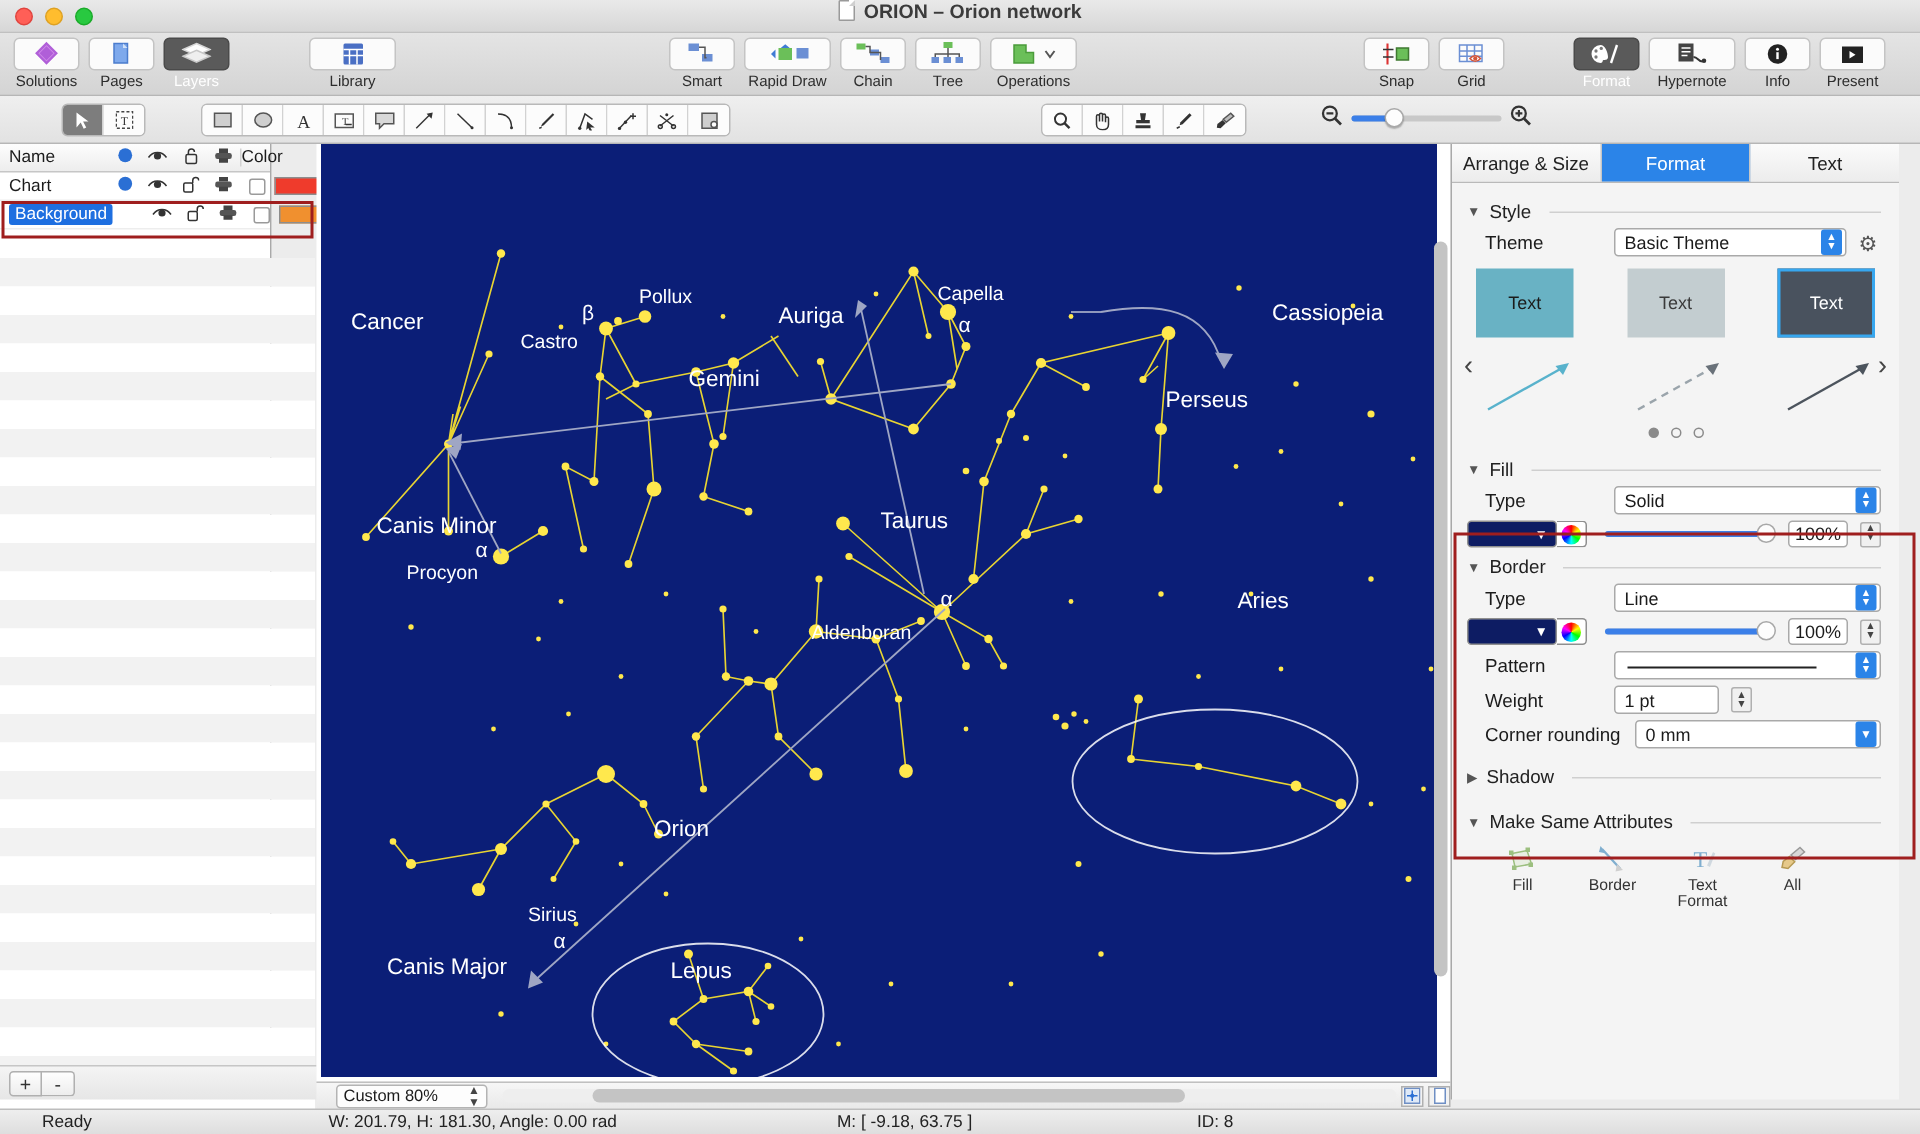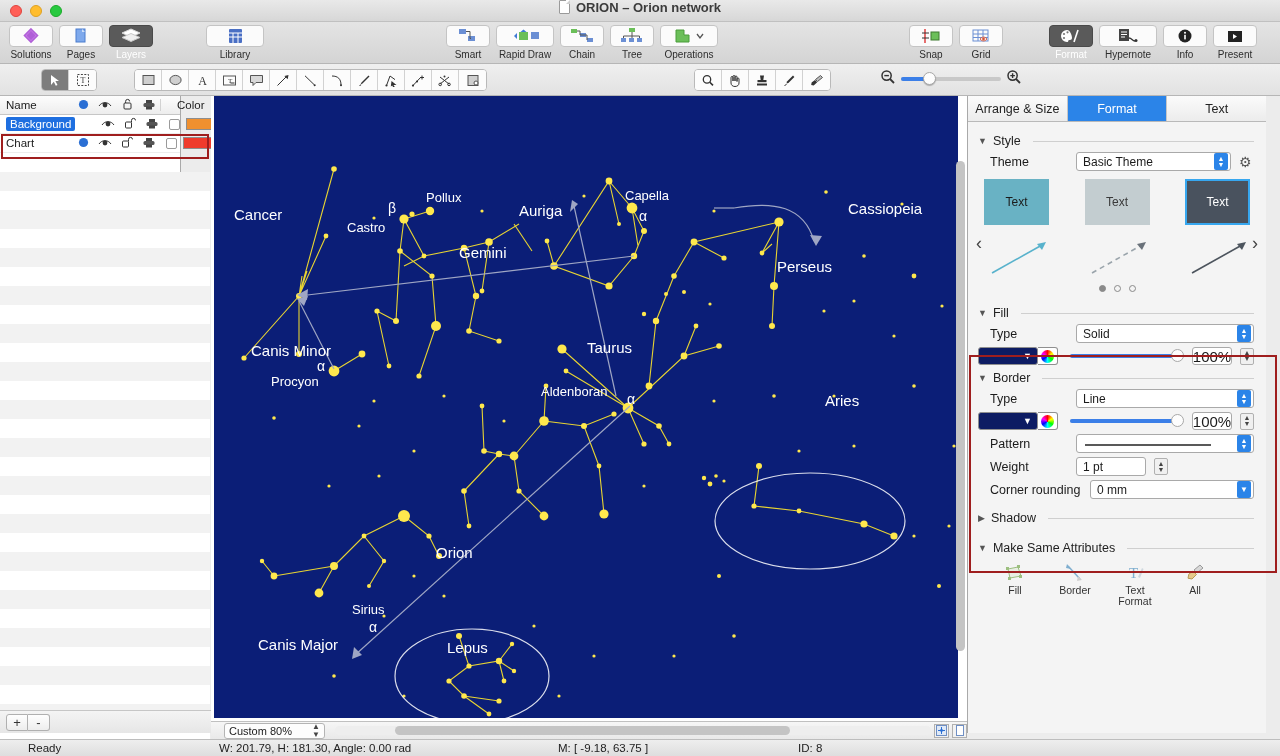--- a/index.html
+++ b/index.html
@@ -80,21 +80,21 @@
     position:absolute; left:0; top:96px; width:181px; height:637px;
     background:#fff; border-right:1px solid #a9a9a9;
   }
   .lp-head {
     height:19px; display:flex; align-items:center;
     background:linear-gradient(#fdfdfd,#ededed); border-bottom:1px solid #c6c6c6;
     font-size:11.5px;
   }
   .lp-head .c-name{flex:0 0 72px; padding-left:6px;}
   .lp-head .c-ic{flex:0 0 22px; text-align:center;}
-  .lp-head .c-col{flex:1; padding-left:16px; border-left:1px solid #d2d2d2;}
+  .lp-head .c-col{flex:1; padding-left:0; border-left:1px solid #d2d2d2;}
   .lrow{height:19px; display:flex; align-items:center; font-size:11.5px; border-bottom:1px solid #ededed;}
   .lrow .c-name{flex:0 0 72px; padding-left:6px;}
   .lrow .c-ic{flex:0 0 22px; text-align:center;}
   .lrow .c-col{flex:1; display:flex; align-items:center; gap:6px; padding-left:6px;}
   .chk{width:11px;height:11px;border:1px solid #9a9a9a;background:#fff;border-radius:2px;}
   .swatch{width:31px;height:12px;border:1px solid #8d8d8d;}
   .sel-name{background:#1e6fe0;color:#fff;padding:1px 4px;border-radius:2px;}
   .redbox{position:absolute;left:1px;top:38px;width:208px;height:25px;border:2px solid #9f1e1e;}
   .stripes{position:absolute;left:0;top:76px;width:210px;height:600px;}
   .stripes div{height:19px;}
@@ -153,21 +153,21 @@
   .colorbtn{width:60px;height:18px;border:1px solid #8f8f8f;border-radius:3px;background:#0d1c63;
      display:flex;align-items:center;justify-content:flex-end;padding-right:5px;color:#fff;font-size:9px;}
   .wheel{width:20px;height:18px;border:1px solid #8f8f8f;border-left:none;border-radius:0 3px 3px 0;background:#fff;
      display:flex;align-items:center;justify-content:center;}
   .wheelc{width:13px;height:13px;border-radius:50%;
      background:conic-gradient(#f00,#ff0,#0f0,#0ff,#00f,#f0f,#f00);}
   .oslider{flex:1;height:4px;background:#d0d0d0;border-radius:2px;position:relative;margin:0 6px 0 4px;}
   .oslider .f{position:absolute;left:0;top:0;height:4px;width:100%;background:#3b7fe8;border-radius:2px;}
   .oslider .k{position:absolute;right:-6px;top:-5px;width:13px;height:13px;border-radius:50%;background:#fdfdfd;border:1px solid #a8a8a8;}
   .pctbox{width:40px;height:18px;background:#fff;border:1px solid #a9a9a9;border-radius:3px;
-     display:flex;align-items:center;justify-content:center;font-size:15px;}
+     display:flex;align-items:center;justify-content:center;font-size:12px;}
   .fillbox{position:absolute;left:1px;top:233px;width:308px;height:218px;border:2px solid #9f1e1e;pointer-events:none;}
   .msa{display:flex;gap:14px;padding:6px 0 0 24px;}
   .msa .it{width:46px;display:flex;flex-direction:column;align-items:center;}
   .msa .it .lab{font-size:10.5px;color:#333;text-align:center;line-height:11px;margin-top:2px;}
 
   
   .statusbar{position:absolute;left:0;top:739px;width:1280px;height:17px;
      background:linear-gradient(#eeeeee,#dedede);border-top:1px solid #bdbdbd;font-size:11.5px;color:#222;}
   .statusbar span{position:absolute;top:2px;}
   .clabel{position:absolute;color:#fff;font-size:15px;white-space:nowrap;}
@@ -550,20 +550,52 @@
         <svg width="14" height="11" viewBox="0 0 14 11">
             <rect x="4" y="1" width="6" height="3" fill="#444"></rect>
             <rect x="1.5" y="4" width="11" height="4" rx="1.5" fill="#555"></rect>
             <rect x="4" y="7.5" width="6" height="3" fill="#444"></rect>
           </svg>
       </div>
       <div class="c-col">Color</div>
     </div>
 
     <div class="lrow">
+      <div class="c-name">Chart</div>
+      <div class="c-ic">
+        <svg width="11" height="11" viewBox="0 0 11 11">
+            <circle cx="5.5" cy="5.5" r="4.6" fill="#2b6fd4"></circle>
+          </svg>
+      </div>
+      <div class="c-ic">
+        <svg width="14" height="11" viewBox="0 0 14 11">
+            <path d="M1 7c3-4.5 9-4.5 12 0" fill="none" stroke="#333"></path>
+            <circle cx="7" cy="6" r="2.4" fill="#333"></circle>
+          </svg>
+      </div>
+      <div class="c-ic">
+        <svg width="12" height="12" viewBox="0 0 12 12">
+            <rect x="1.5" y="5" width="6" height="6" rx="1" fill="none" stroke="#333"></rect>
+            <path d="M7.5 5V3.4a2 2 0 014 0" fill="none" stroke="#333"></path>
+          </svg>
+      </div>
+      <div class="c-ic">
+        <svg width="14" height="11" viewBox="0 0 14 11">
+            <rect x="4" y="1" width="6" height="3" fill="#444"></rect>
+            <rect x="1.5" y="4" width="11" height="4" rx="1.5" fill="#555"></rect>
+            <rect x="4" y="7.5" width="6" height="3" fill="#444"></rect>
+          </svg>
+      </div>
+      <div class="c-col">
+        <div class="chk"></div>
+        <div class="swatch" style="background:#ef3b2c"></div>
+      </div>
+    </div>
+
+    <div class="lrow">
       <div class="c-name">
         <span class="sel-name">Background</span>
       </div>
       <div class="c-ic"></div>
       <div class="c-ic">
         <svg width="14" height="11" viewBox="0 0 14 11">
             <path d="M1 7c3-4.5 9-4.5 12 0" fill="none" stroke="#333"></path>
             <circle cx="7" cy="6" r="2.4" fill="#333"></circle>
           </svg>
       </div>
@@ -576,52 +608,20 @@
       <div class="c-ic">
         <svg width="14" height="11" viewBox="0 0 14 11">
             <rect x="4" y="1" width="6" height="3" fill="#444"></rect>
             <rect x="1.5" y="4" width="11" height="4" rx="1.5" fill="#555"></rect>
             <rect x="4" y="7.5" width="6" height="3" fill="#444"></rect>
           </svg>
       </div>
       <div class="c-col">
         <div class="chk"></div>
         <div class="swatch" style="background:#f0902f"></div>
-      </div>
-    </div>
-
-    <div class="lrow">
-      <div class="c-name">Chart</div>
-      <div class="c-ic">
-        <svg width="11" height="11" viewBox="0 0 11 11">
-            <circle cx="5.5" cy="5.5" r="4.6" fill="#2b6fd4"></circle>
-          </svg>
-      </div>
-      <div class="c-ic">
-        <svg width="14" height="11" viewBox="0 0 14 11">
-            <path d="M1 7c3-4.5 9-4.5 12 0" fill="none" stroke="#333"></path>
-            <circle cx="7" cy="6" r="2.4" fill="#333"></circle>
-          </svg>
-      </div>
-      <div class="c-ic">
-        <svg width="12" height="12" viewBox="0 0 12 12">
-            <rect x="1.5" y="5" width="6" height="6" rx="1" fill="none" stroke="#333"></rect>
-            <path d="M7.5 5V3.4a2 2 0 014 0" fill="none" stroke="#333"></path>
-          </svg>
-      </div>
-      <div class="c-ic">
-        <svg width="14" height="11" viewBox="0 0 14 11">
-            <rect x="4" y="1" width="6" height="3" fill="#444"></rect>
-            <rect x="1.5" y="4" width="11" height="4" rx="1.5" fill="#555"></rect>
-            <rect x="4" y="7.5" width="6" height="3" fill="#444"></rect>
-          </svg>
-      </div>
-      <div class="c-col">
-        <div class="chk"></div>
-        <div class="swatch" style="background:#ef3b2c"></div>
       </div>
     </div>
 
     <div class="redbox"></div>
     <div class="stripes">
       <div></div>
         <div></div>
         <div></div>
         <div></div>
         <div></div>
@@ -878,21 +878,21 @@
           <div class="clabel gk" style="left: 174px; top: 104px;">β</div>
           <div class="clabel" style="left: 305px; top: 106px;">Auriga</div>
           <div class="clabel sm" style="left: 411px; top: 92px;">Capella</div>
           <div class="clabel gk" style="left: 425px; top: 112px;">α</div>
           <div class="clabel" style="left: 245px; top: 148px;">Gemini</div>
           <div class="clabel" style="left: 563px; top: 162px;">Perseus</div>
           <div class="clabel" style="left: 37px; top: 246px;">Canis Minor</div>
           <div class="clabel gk" style="left: 103px; top: 262px;">α</div>
           <div class="clabel sm" style="left: 57px; top: 278px;">Procyon</div>
           <div class="clabel" style="left: 373px; top: 243px;">Taurus</div>
-          <div class="clabel sm" style="left: 327px; top: 288px;">Aldenboran</div>
+          <div class="clabel sm" style="left: 327px; top: 318px;">Aldenboran</div>
           <div class="clabel gk" style="left: 413px; top: 295px;">α</div>
           <div class="clabel" style="left: 611px; top: 296px;">Aries</div>
           <div class="clabel" style="left: 222px; top: 448px;">Orion</div>
           <div class="clabel sm" style="left: 138px; top: 506px;">Sirius</div>
           <div class="clabel gk" style="left: 155px; top: 523px;">α</div>
           <div class="clabel" style="left: 233px; top: 543px;">Lepus</div>
           <div class="clabel" style="left: 44px; top: 540px;">Canis Major</div>
         </div>
     </div>
     <div class="vscroll"></div>

